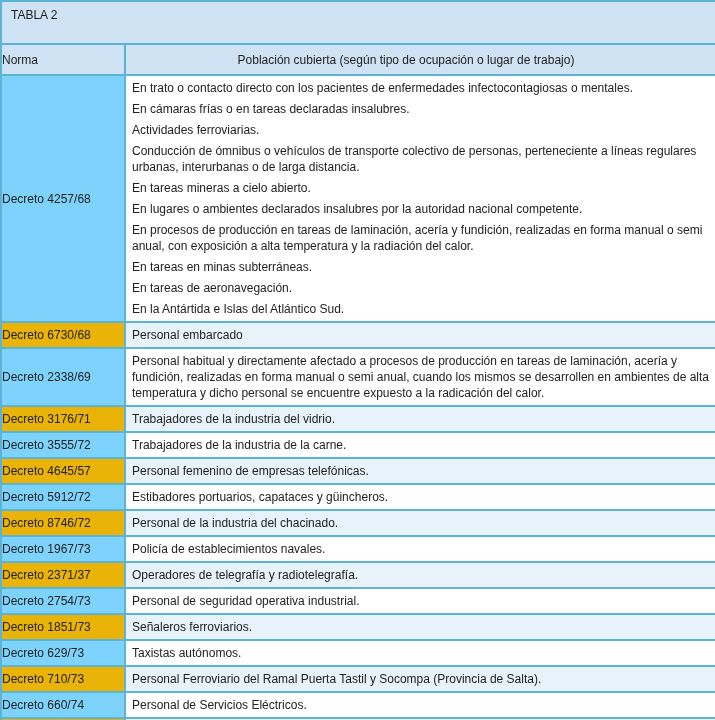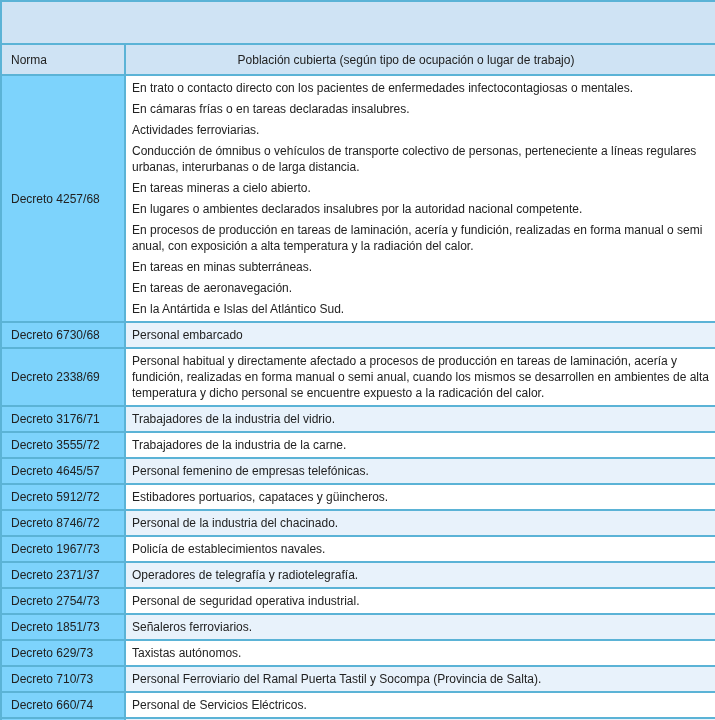--- a/index.html
+++ b/index.html
@@ -29,39 +29,39 @@
       border-bottom: 2px solid #5bb3d6;
       padding: 0;
       vertical-align: middle;
       text-align: left;
       font-weight: normal;
       font-size: 12px;
     }
     th.c1, td.c1 {
       border-left: 2px solid #5bb3d6;
       border-right: 2px solid #5bb3d6;
-      padding-left: 9px;
     }
     thead th { background: #cfe3f4; height: 29px; }
     thead th.c2 { text-align: center; padding-right: 40px; }
     td.c1 { background: #e8f2fb; }
     tr.even td { background: #e8f2fb; }
     tr.odd td.c2 { background: #ffffff; }
     tr.odd td.c1 { background: #7dd3fc; }
-    tr.even td.c1 { background: #7dd3fc; }
+    tr.even td.c1 { background: #eab308; }
     td.c2 { padding: 2px 6px 2px 6px; line-height: 16px; }
     td.c2 .line { padding: 2px 0; }
     tr.simple td { height: 16px; }
     .multi .line { padding: 1px 0 2px 0; }
     .multi .line + .line { margin-top: 1px; }
   </style>
 </head>
 <body>
 
 <div class="caption">
+  <div>TABLA 2</div>
 </div>
 
 <table>
   <colgroup>
       <col class="c1">
       <col class="c2">
     </colgroup>
   <thead>
     <tr>
       <th class="c1">Norma</th>

